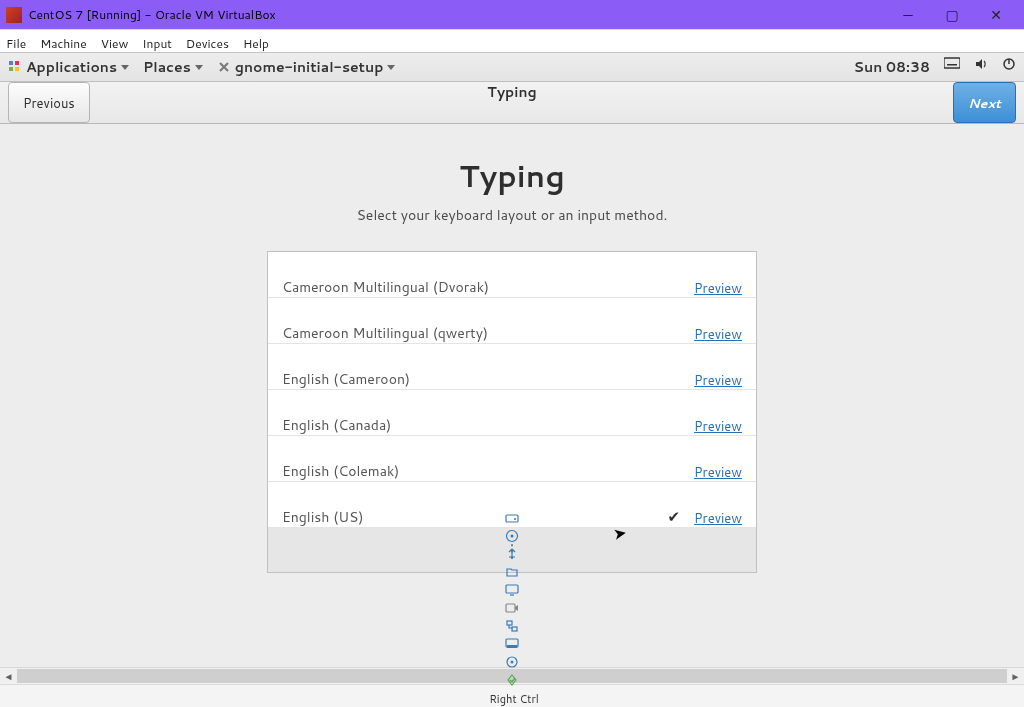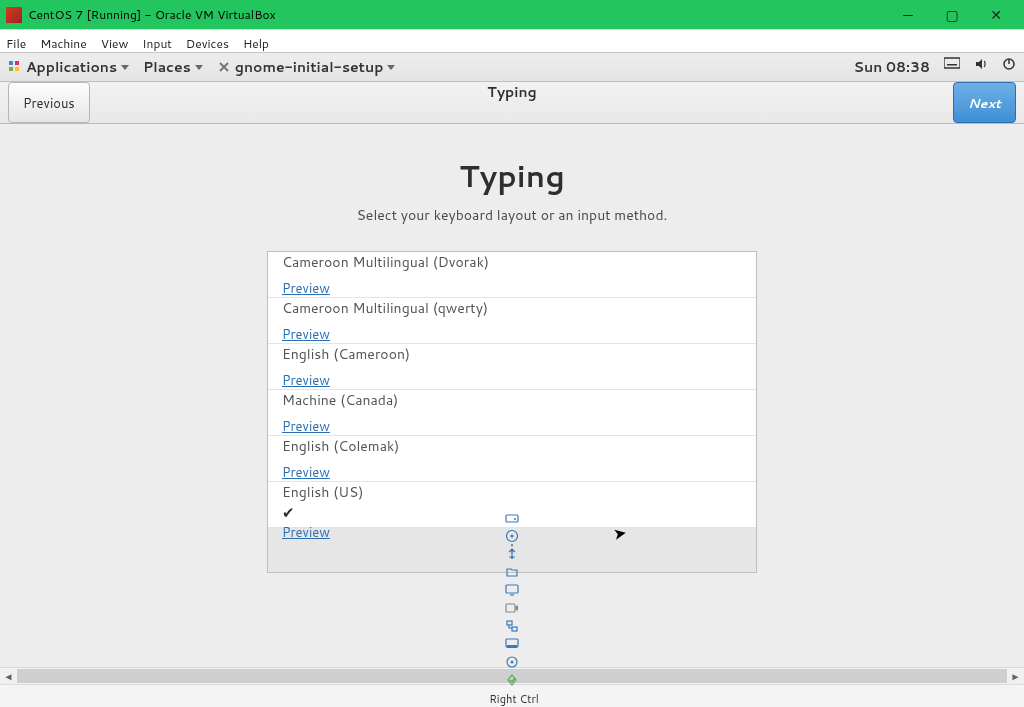--- a/index.html
+++ b/index.html
@@ -7,21 +7,21 @@
   font-family: "Segoe UI", Cantarell, sans-serif;
   font-size: 13px;
   background: #fff;
   width: 1024px;
   height: 707px;
   overflow: hidden;
   position: relative;
 }
 .titlebar {
   height: 30px;
-  background: #22c55e;
+  background: #8b5cf6;
   border-bottom: 1px solid #d8d8d8;
   display: flex;
   align-items: center;
   padding: 0 6px;
 }
 .titlebar-icon {
   width: 16px; height: 16px;
   background: linear-gradient(135deg,#d04020,#a02020);
   margin-right: 6px;
 }
@@ -114,25 +114,24 @@
   color: #4a4a4a;
 }
 .list-box {
   margin-top: 26px;
   width: 490px;
   background: #fff;
   border: 1px solid #c0c0c0;
 }
 .row {
   display: flex;
-  align-items: flex-start;
+  align-items: flex-end;
   height: 46px;
   padding: 0 14px;
   border-bottom: 1px solid #e4e4e4;
-  flex-direction: column;
 }
 .row:last-child { border-bottom: none; }
 .row-label { font-size: 14px; color: #545454; }
 .row-spacer { flex: 1; }
 .row-check { color: #2e2e2e; font-size: 15px; margin-right: 14px; }
 .preview-link {
   color: #2a6fb3;
   text-decoration: underline;
   font-size: 13px;
 }
@@ -292,21 +291,21 @@
       <span class="row-label">Cameroon Multilingual (qwerty)</span>
       <span class="row-spacer"></span>
       <a class="preview-link">Preview</a>
     </div>
     <div class="row">
       <span class="row-label">English (Cameroon)</span>
       <span class="row-spacer"></span>
       <a class="preview-link">Preview</a>
     </div>
     <div class="row">
-      <span class="row-label">Machine (Canada)</span>
+      <span class="row-label">English (Canada)</span>
       <span class="row-spacer"></span>
       <a class="preview-link">Preview</a>
     </div>
     <div class="row">
       <span class="row-label">English (Colemak)</span>
       <span class="row-spacer"></span>
       <a class="preview-link">Preview</a>
     </div>
     <div class="row">
       <span class="row-label">English (US)</span>

